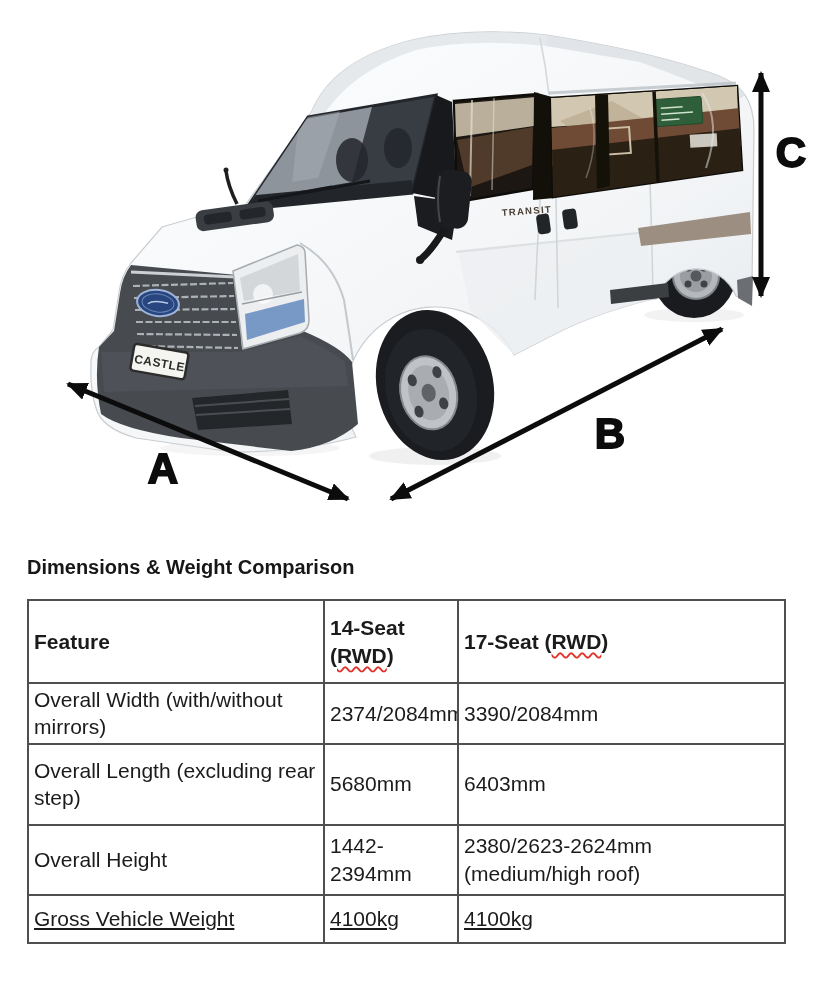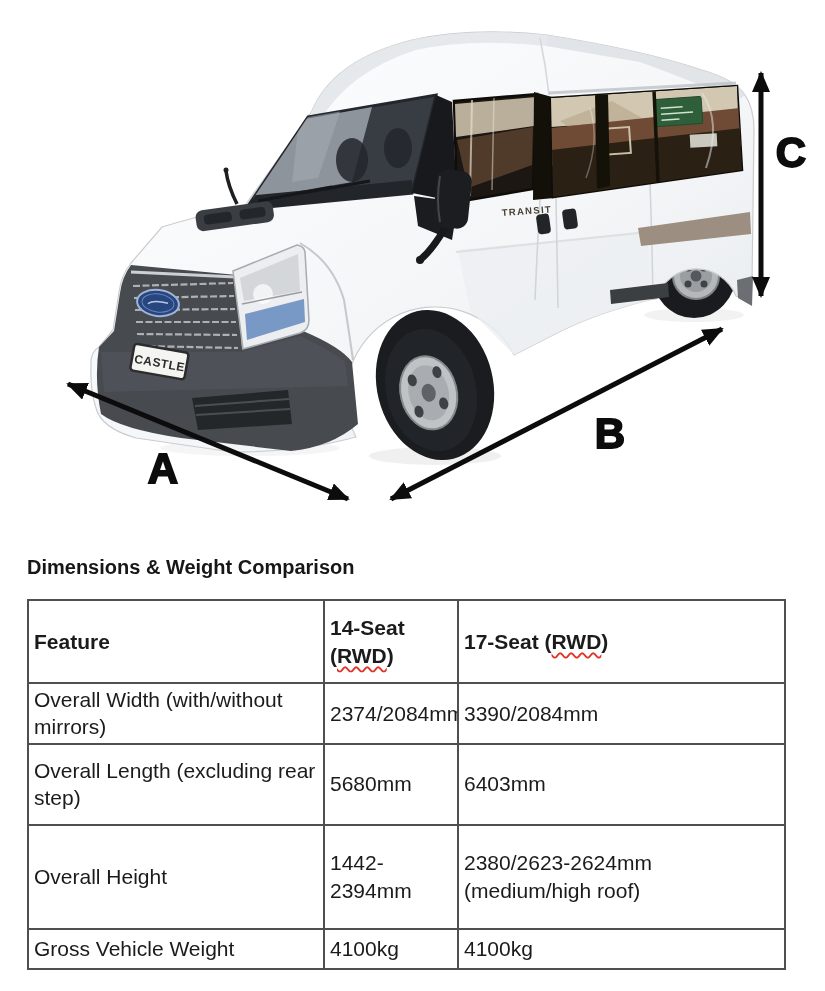--- a/index.html
+++ b/index.html
@@ -25,22 +25,22 @@
     padding:2px 5px;
     font-size:21px;line-height:1.3;
     text-align:left;vertical-align:middle;
     color:#1b1b1b;overflow:hidden;
   }
   table.cmp th{font-weight:700;}
   table.cmp td{font-weight:400;}
   tr.r-head{height:83px;}
   tr.r1{height:59px;}
   tr.r2{height:81px;}
-  tr.r3{height:104px;padding-left:36px;}
-  tr.r4{height:40px;}
+  tr.r3{height:70px;padding-left:36px;}
+  tr.r4{height:48px;text-decoration:underline;}
   .sq{
     text-decoration-line:underline;
     text-decoration-style:wavy;
     text-decoration-color:#e0342b;
     text-decoration-thickness:1.5px;
     text-underline-offset:3px;
   }
   .dim-label{
     font-weight:700;
     paint-order:stroke;

